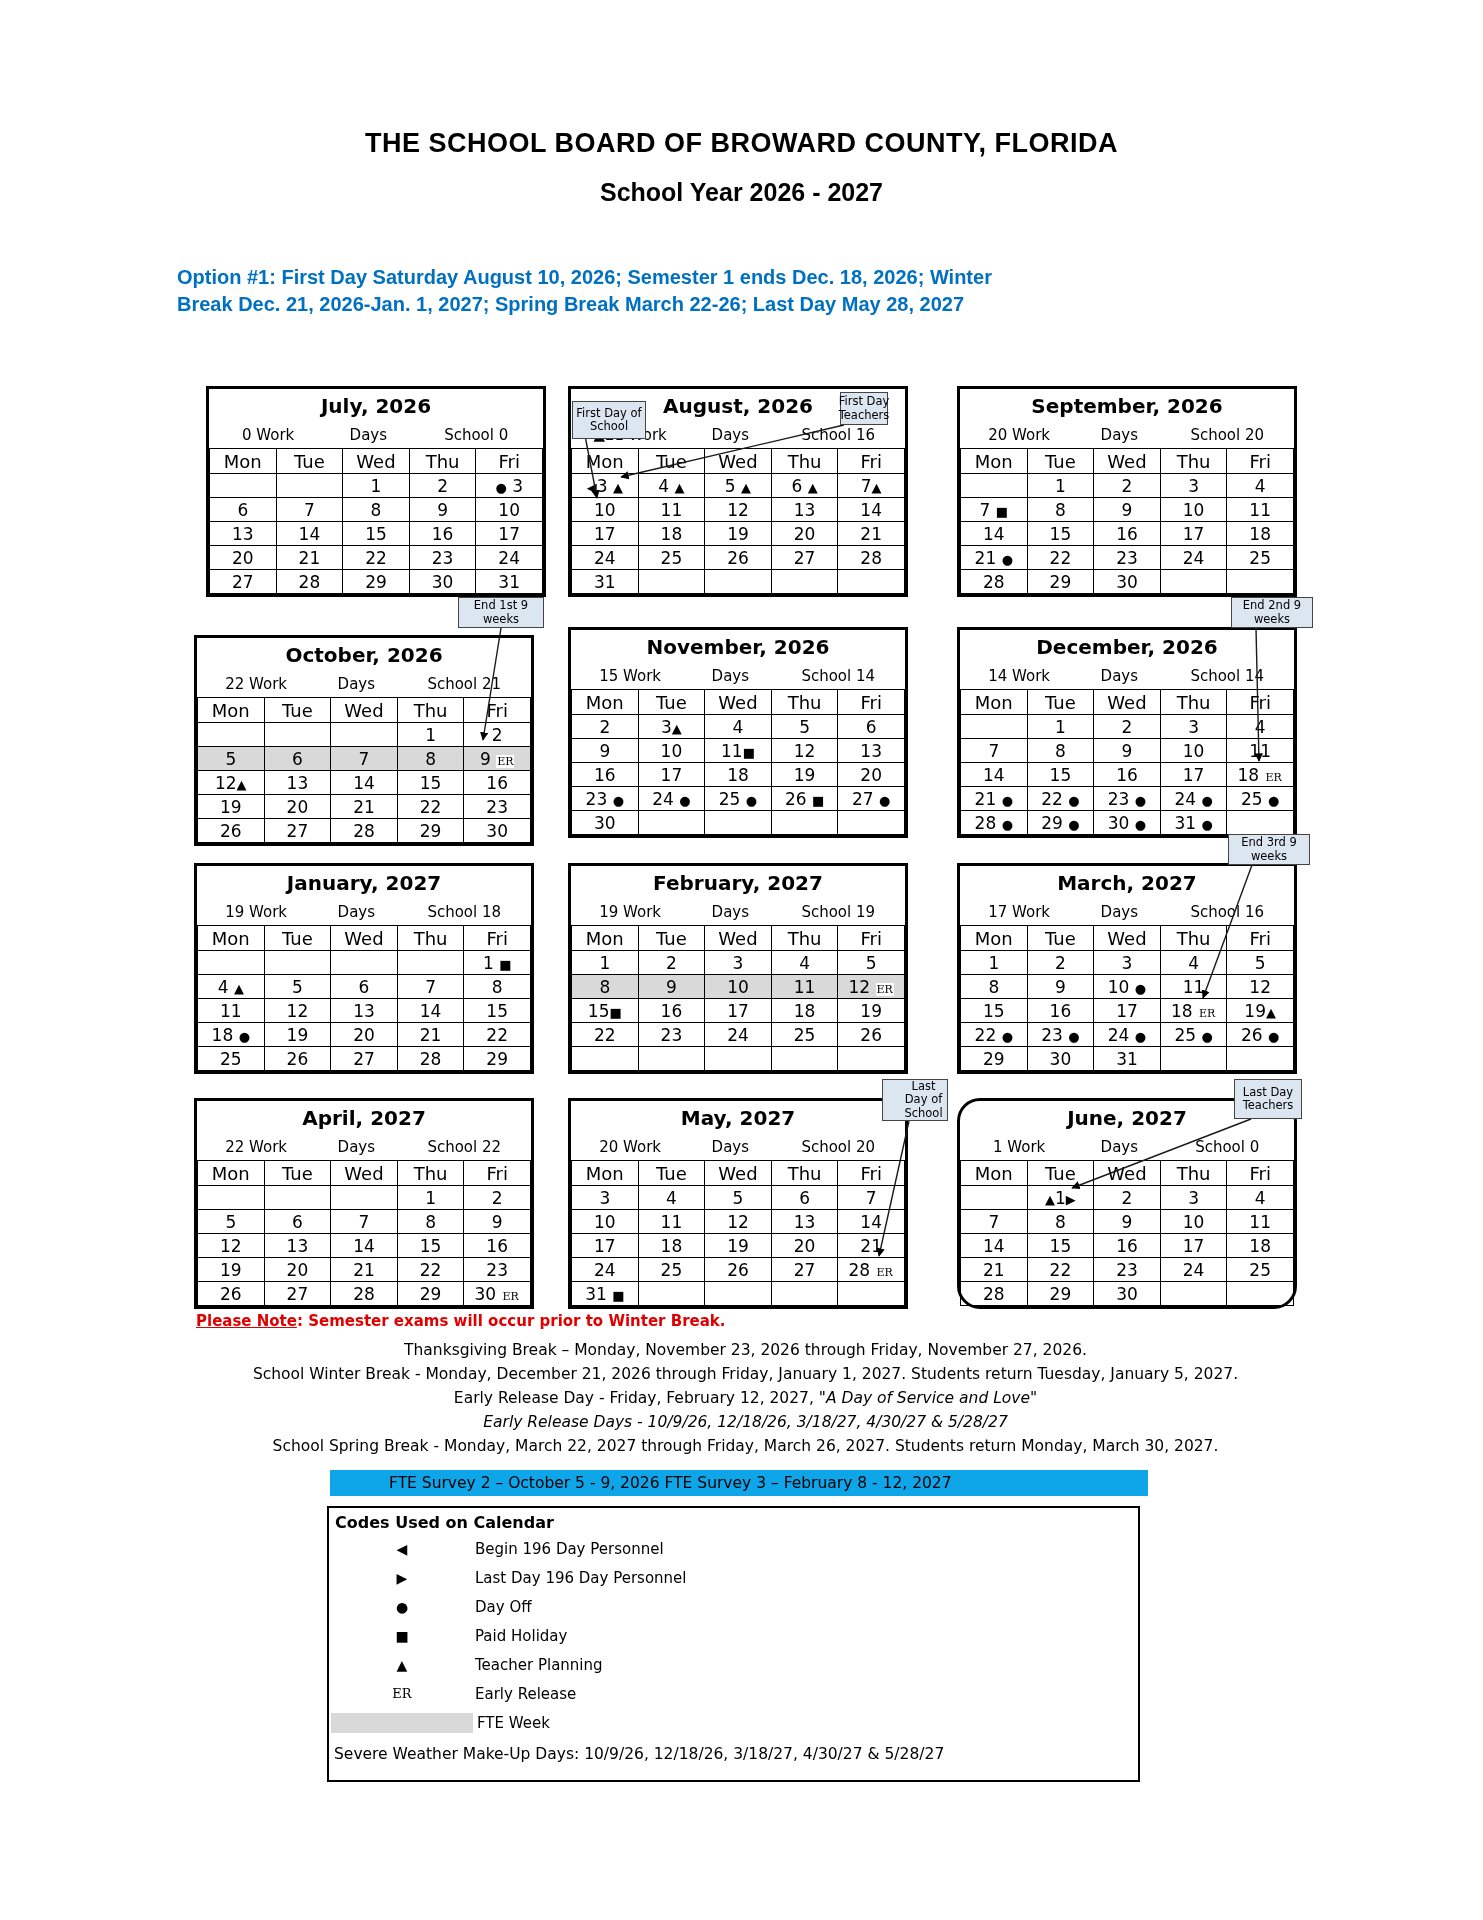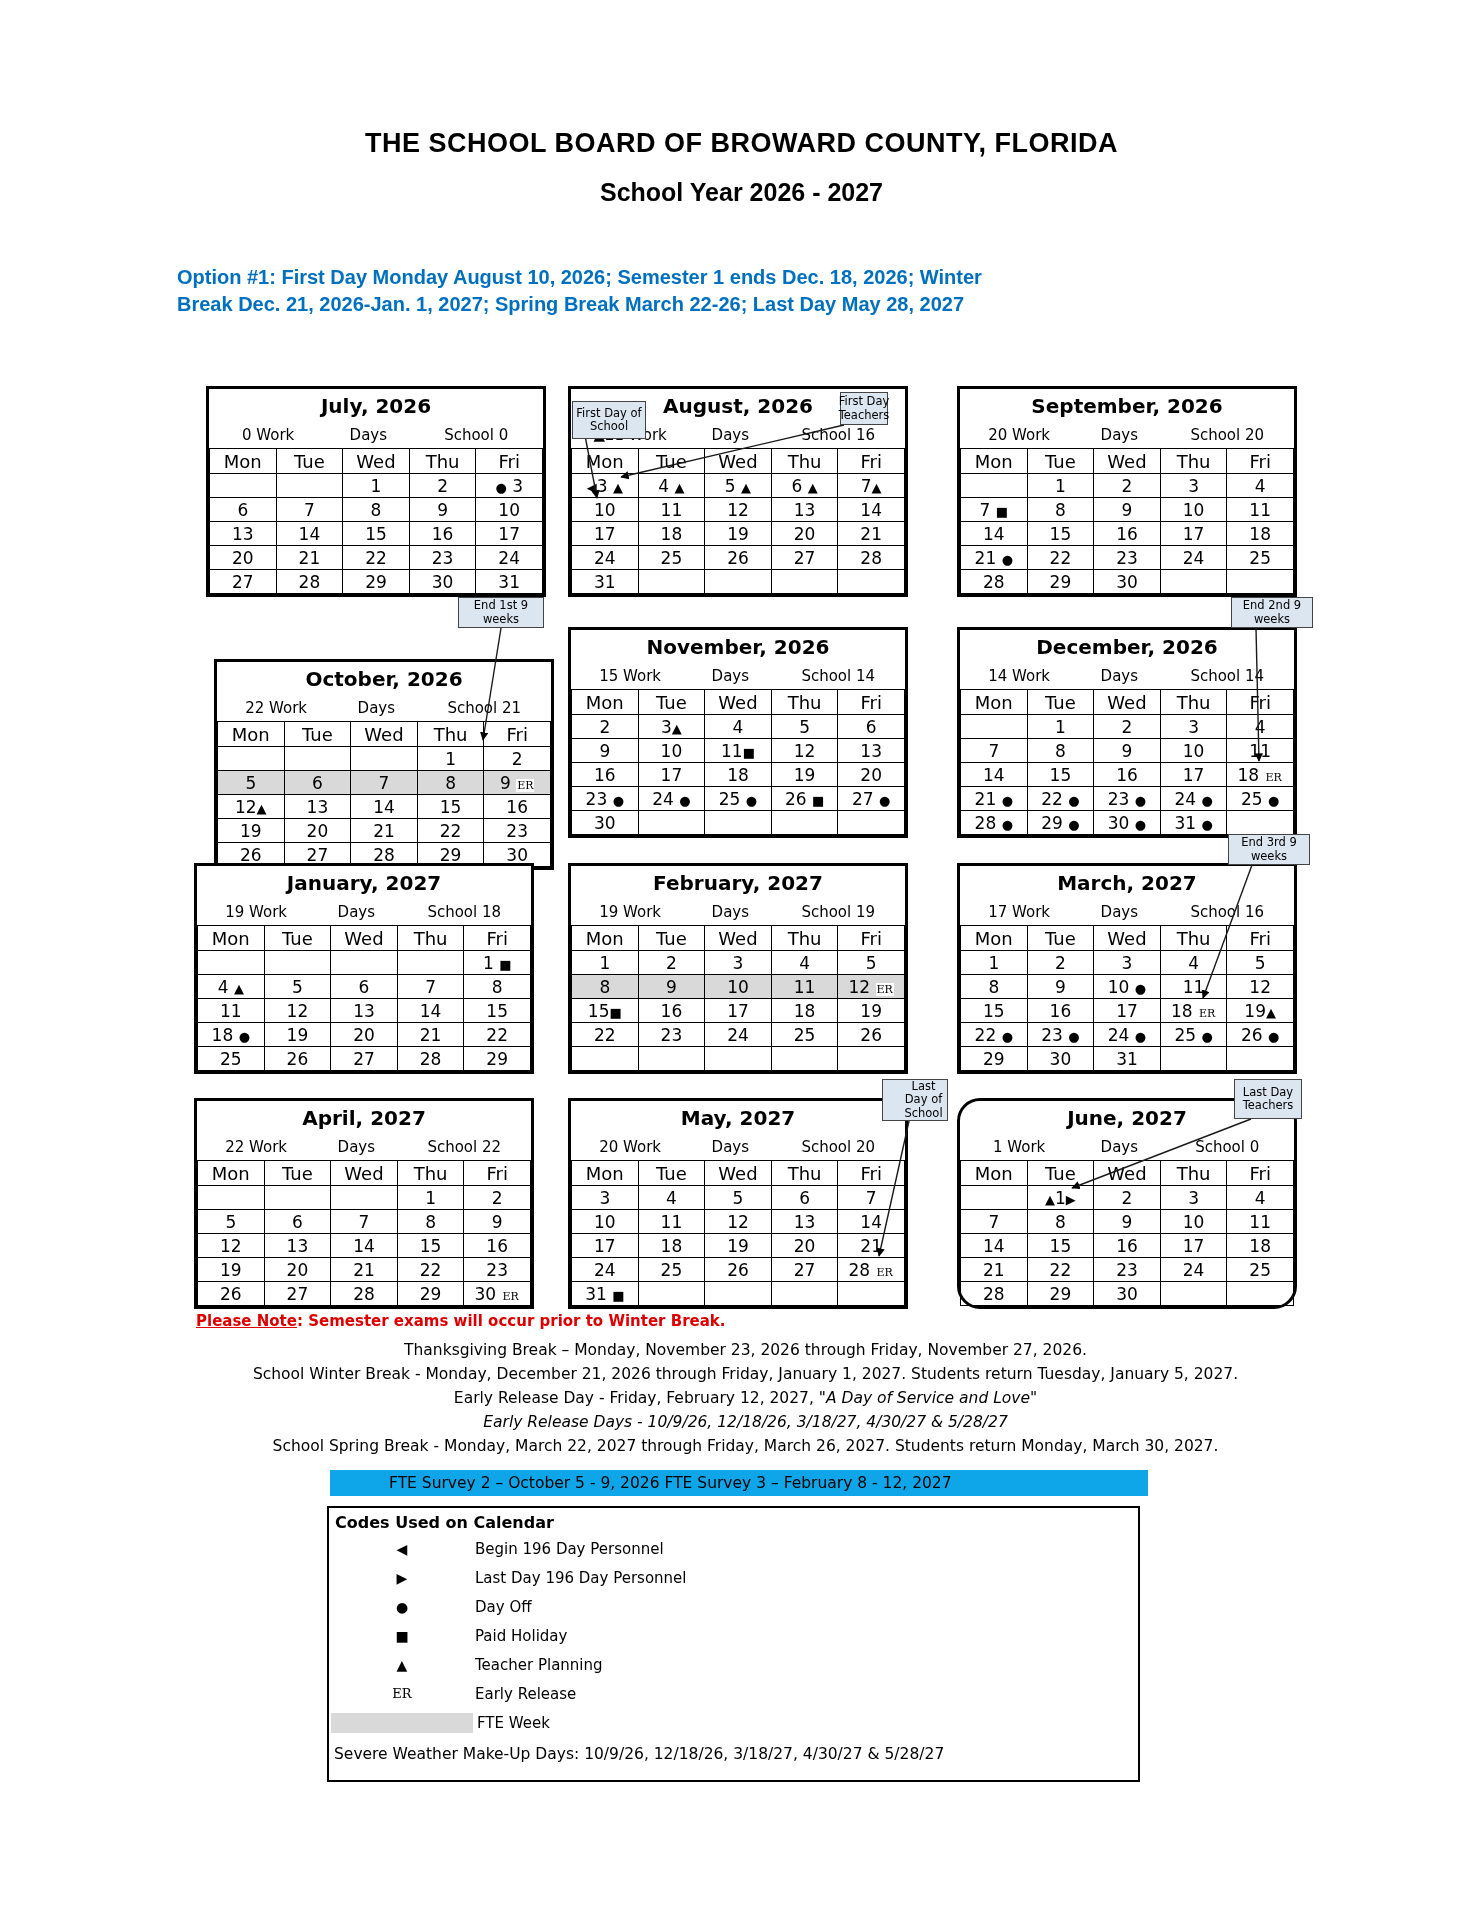--- a/index.html
+++ b/index.html
@@ -54,21 +54,21 @@
   .severe{padding:8px 0 0 5px;font-size:15.5px;}
 </style>
 </head>
 <body>
 
 <div id="page">
 
   <div class="doc-title">THE SCHOOL BOARD OF BROWARD COUNTY, FLORIDA</div>
   <div class="doc-subtitle">School Year 2026 - 2027</div>
   <div class="option-text">
-    <div>Option #1:  First Day Monday August 10, 2026; Semester 1 ends Dec. 18, 2026; Winter</div>
+    <div>Option #1:  First Day Saturday August 10, 2026; Semester 1 ends Dec. 18, 2026; Winter</div>
     <div>Break Dec. 21, 2026-Jan. 1, 2027; Spring Break March 22-26; Last Day May 28, 2027</div>
   </div>
 
   <div id="months-root">
       <div class="month" style="left: 194px; top: 386px; margin-left: 12px;">
         <div class="m-title">July, 2026</div>
         <div class="m-stats">
           <span class="st-work">0 Work</span>
           <span class="st-days">Days</span>
           <span class="st-school">School 0</span>
@@ -221,21 +221,21 @@
             <tr>
               <td class="day">28</td>
               <td class="day">29</td>
               <td class="day">30</td>
               <td class="day"></td>
               <td class="day"></td>
             </tr>
           </tbody>
         </table>
       </div>
-      <div class="month" style="left: 194px; top: 659px; margin-left: 20px;">
+      <div class="month" style="left: 194px; top: 635px;">
         <div class="m-title">October, 2026</div>
         <div class="m-stats">
           <span class="st-work">22 Work</span>
           <span class="st-days">Days</span>
           <span class="st-school">School 21</span>
         </div>
         <table class="m-grid">
           <tbody>
             <tr>
               <td class="wd">Mon</td>

